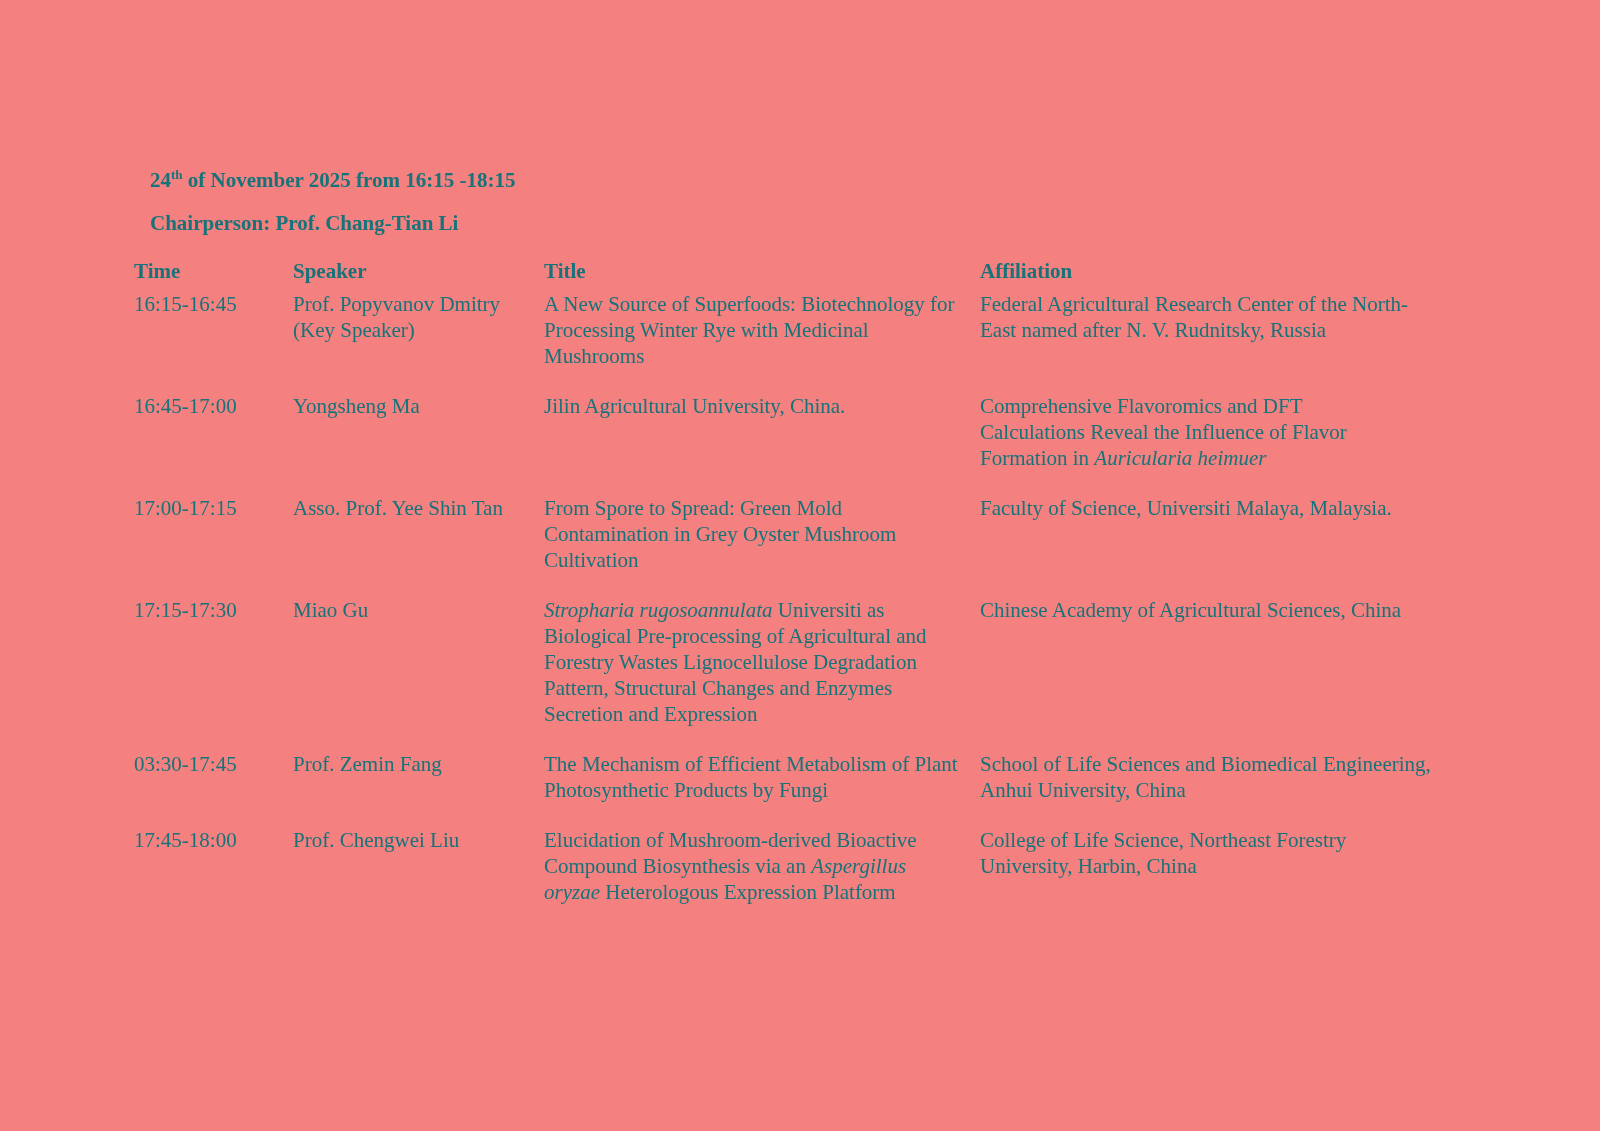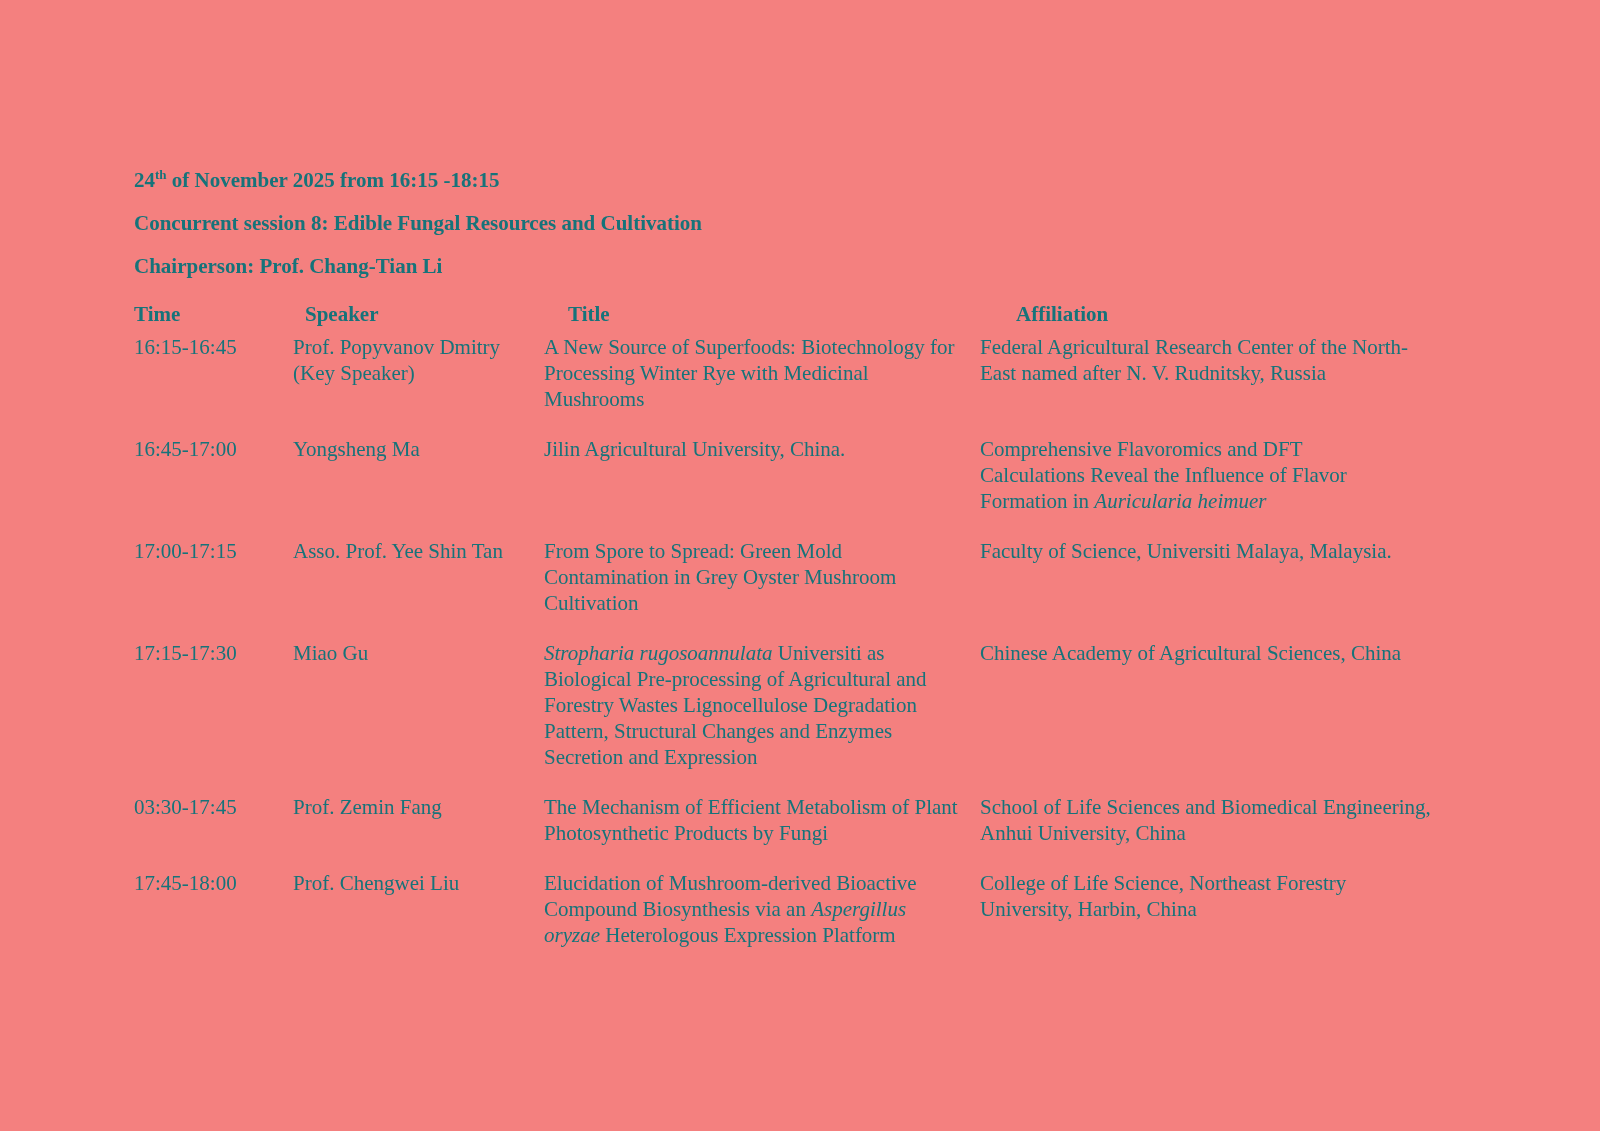--- a/index.html
+++ b/index.html
@@ -14,41 +14,40 @@
     color: #16737a;
     overflow: hidden;
   }
   .page {
     box-sizing: border-box;
     width: 1600px;
     height: 1131px;
     padding: 167px 150px 0 134px;
   }
   .header p {
-    margin: 0 0 17px 0;
+    margin: 0 0 17px 16px;
     font-size: 21px;
     line-height: 26px;
     font-weight: bold;
     color: #16737a;
   }
   sup {
     font-size: 13px;
     line-height: 0;
     vertical-align: super;
   }
   .thead, .trow {
     display: grid;
     grid-template-columns: 159px 251px 436px 470px;
     align-items: start;
   }
   .thead {
     margin-top: 22px;
     margin-bottom: 7px;
     font-weight: bold;
-    gap: 12px;
   }
   .th, .cell {
     font-size: 21px;
     line-height: 26px;
     padding-right: 18px;
     box-sizing: border-box;
   }
   .trow {
     margin-bottom: 24px;
   }
@@ -61,21 +60,20 @@
   i {
     font-style: italic;
   }
 </style>
 </head>
 <body>
 
 <div class="page">
   <div class="header">
     <p><span>24</span><sup>th</sup><span> of November 2025 from 16:15 -18:15</span></p>
-    <p>Concurrent session 8: Edible Fungal Resources and Cultivation</p>
     <p>Chairperson: Prof. Chang-Tian Li</p>
   </div>
 
   <div>
     <div class="thead">
       <div class="th col-time">Time</div>
       <div class="th col-speaker">Speaker</div>
       <div class="th col-title">Title</div>
       <div class="th col-aff">Affiliation</div>
     </div>

